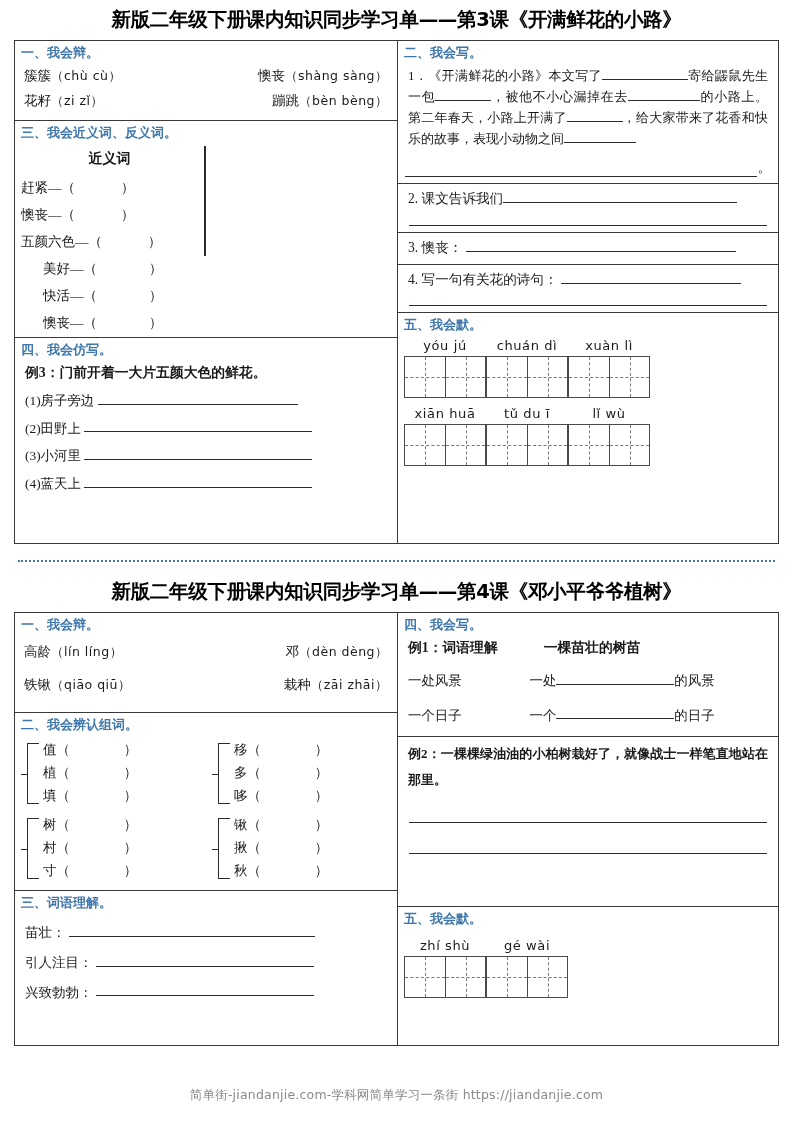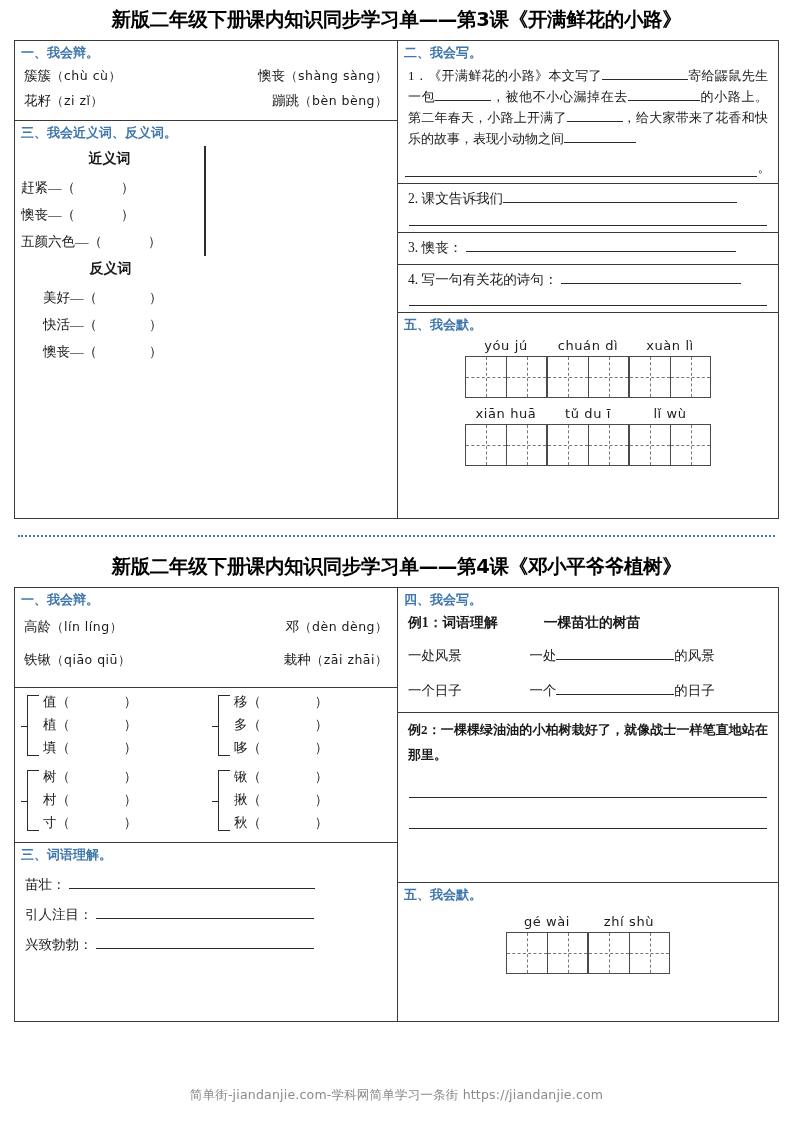--- a/index.html
+++ b/index.html
@@ -46,21 +46,21 @@
   
   .ln{display:inline-block;border-bottom:1.1px solid #2b2b2b;vertical-align:baseline;height:0.95em;}
   .fullline{border-bottom:1.1px solid #2b2b2b;height:0;margin:15px 4px 0 4px;}
   .para{font-size:13px;line-height:1.62;text-align:justify;padding:1px 3px 0 3px;}
   .qrow{font-size:13.6px;padding:5px 3px 0 3px;line-height:1.5;}
 
   .ex-line{font-size:13.8px;font-weight:bold;padding:3px 3px 2px 3px;}
   .imit{font-size:13.4px;padding:7px 3px 2px 3px;white-space:nowrap;}
 
   
-  .tz-wrap{display:flex;justify-content:center;padding:2px 6px 6px 6px;}
+  .tz-wrap{display:flex;justify-content:flex-start;padding:2px 6px 6px 6px;}
   .tz-group{text-align:center;}
   .tz-py{
     font-family:"DejaVu Sans","Liberation Sans",sans-serif;font-size:13px;
     letter-spacing:0.6px;padding-bottom:3px;white-space:nowrap;
   }
   .tz-boxes{display:flex;border:1.6px solid #4a4a4a;width:-moz-fit-content;width:fit-content;margin:0 auto;}
   .tz-cell{width:40px;height:40px;position:relative;box-sizing:border-box;}
   .tz-cell+.tz-cell{border-left:1.5px solid #4a4a4a;}
   .tz-cell:before{
     content:"";position:absolute;left:0;right:0;top:50%;
@@ -128,28 +128,37 @@
         <div class="sec">
           <div class="sec-head">三、我会近义词、反义词。</div>
           <div class="syn-table">
             <div class="syn-col first">
               <div class="syn-head">近义词</div>
               <div class="syn-item"><span>赶紧—（</span><span class="gapsp" style="width:46px"></span><span>）</span></div>
               <div class="syn-item"><span>懊丧—（</span><span class="gapsp" style="width:46px"></span><span>）</span></div>
               <div class="syn-item"><span>五颜六色—（</span><span class="gapsp" style="width:46px"></span><span>）</span></div>
             </div>
             <div class="syn-col">
-              <div class="syn-head">反义词</div>
               <div class="syn-item"><span>美好—（</span><span class="gapsp" style="width:52px"></span><span>）</span></div>
               <div class="syn-item"><span>快活—（</span><span class="gapsp" style="width:52px"></span><span>）</span></div>
               <div class="syn-item"><span>懊丧—（</span><span class="gapsp" style="width:52px"></span><span>）</span></div>
             </div>
           </div>
         </div>
 
+        <div class="sec" style="min-height:205px">
+          <div class="sec-head">四、我会仿写。</div>
+          <div class="body-pad">
+            <div class="ex-line">例3：门前开着一大片五颜大色的鲜花。</div>
+            <div class="imit"><span>(1)房子旁边</span> <span class="ln" style="width:200px"></span></div>
+            <div class="imit"><span>(2)田野上</span> <span class="ln" style="width:228px"></span></div>
+            <div class="imit"><span>(3)小河里</span> <span class="ln" style="width:228px"></span></div>
+            <div class="imit"><span>(4)蓝天上</span> <span class="ln" style="width:228px"></span></div>
+          </div>
+        </div>
 
       </div>
 
       <div class="col col-right">
 
         <div class="sec">
           <div class="sec-head">二、我会写。</div>
           <div class="body-pad">
             <div class="para">
               <span>1．《开满鲜花的小路》本文写了</span><span class="ln" style="width:86px"></span><span>寄给鼹鼠先生一包</span><span class="ln" style="width:56px"></span><span>，被他不小心漏掉在去</span><span class="ln" style="width:72px"></span><span>的小路上。第二年春天，小路上开满了</span><span class="ln" style="width:56px"></span><span>，给大家带来了花香和快乐的故事，表现小动物之间</span><span class="ln" style="width:72px"></span>
@@ -252,20 +261,21 @@
               <span class="it"><span>邓</span><span class="py">（dèn   dèng）</span></span>
             </div>
             <div class="row2" style="padding-top:11px;padding-bottom:12px">
               <span class="it"><span>铁锹</span><span class="py">（qiāo qiū）</span></span>
               <span class="it"><span>栽种</span><span class="py">（zāi   zhāi）</span></span>
             </div>
           </div>
         </div>
 
         <div class="sec">
+          <div class="sec-head">二、我会辨认组词。</div>
           <div class="bk-wrap">
             <div class="bk-half">
               <div class="bk-group">
                 <div class="bk-mark"></div>
                 <div class="bk-items">
                   <div class="bk-item"><span>值（</span><span class="gapsp" style="width:54px"></span><span>）</span></div>
                   <div class="bk-item"><span>植（</span><span class="gapsp" style="width:54px"></span><span>）</span></div>
                   <div class="bk-item"><span>填（</span><span class="gapsp" style="width:54px"></span><span>）</span></div>
                 </div>
               </div>
@@ -338,28 +348,28 @@
             <div class="para" style="font-weight:bold;line-height:1.95;padding-top:4px">例2：一棵棵绿油油的小柏树栽好了，就像战士一样笔直地站在那里。</div>
             <div class="fullline" style="margin-top:30px"></div>
             <div class="fullline" style="margin-top:30px"></div>
           </div>
         </div>
 
         <div class="sec" style="min-height:138px">
           <div class="sec-head">五、我会默。</div>
           <div class="tz-wrap" style="padding-top:8px">
             <div class="tz-group">
+              <div class="tz-py">zhí  shù</div>
+              <div class="tz-boxes">
+                  <div class="tz-cell"></div>
+                  <div class="tz-cell"></div>
+                </div>
+            </div>
+            <div class="tz-group">
               <div class="tz-py">gé  wài</div>
-              <div class="tz-boxes">
-                  <div class="tz-cell"></div>
-                  <div class="tz-cell"></div>
-                </div>
-            </div>
-            <div class="tz-group">
-              <div class="tz-py">zhí  shù</div>
               <div class="tz-boxes">
                   <div class="tz-cell"></div>
                   <div class="tz-cell"></div>
                 </div>
             </div>
           </div>
         </div>
 
       </div>
     </div>

